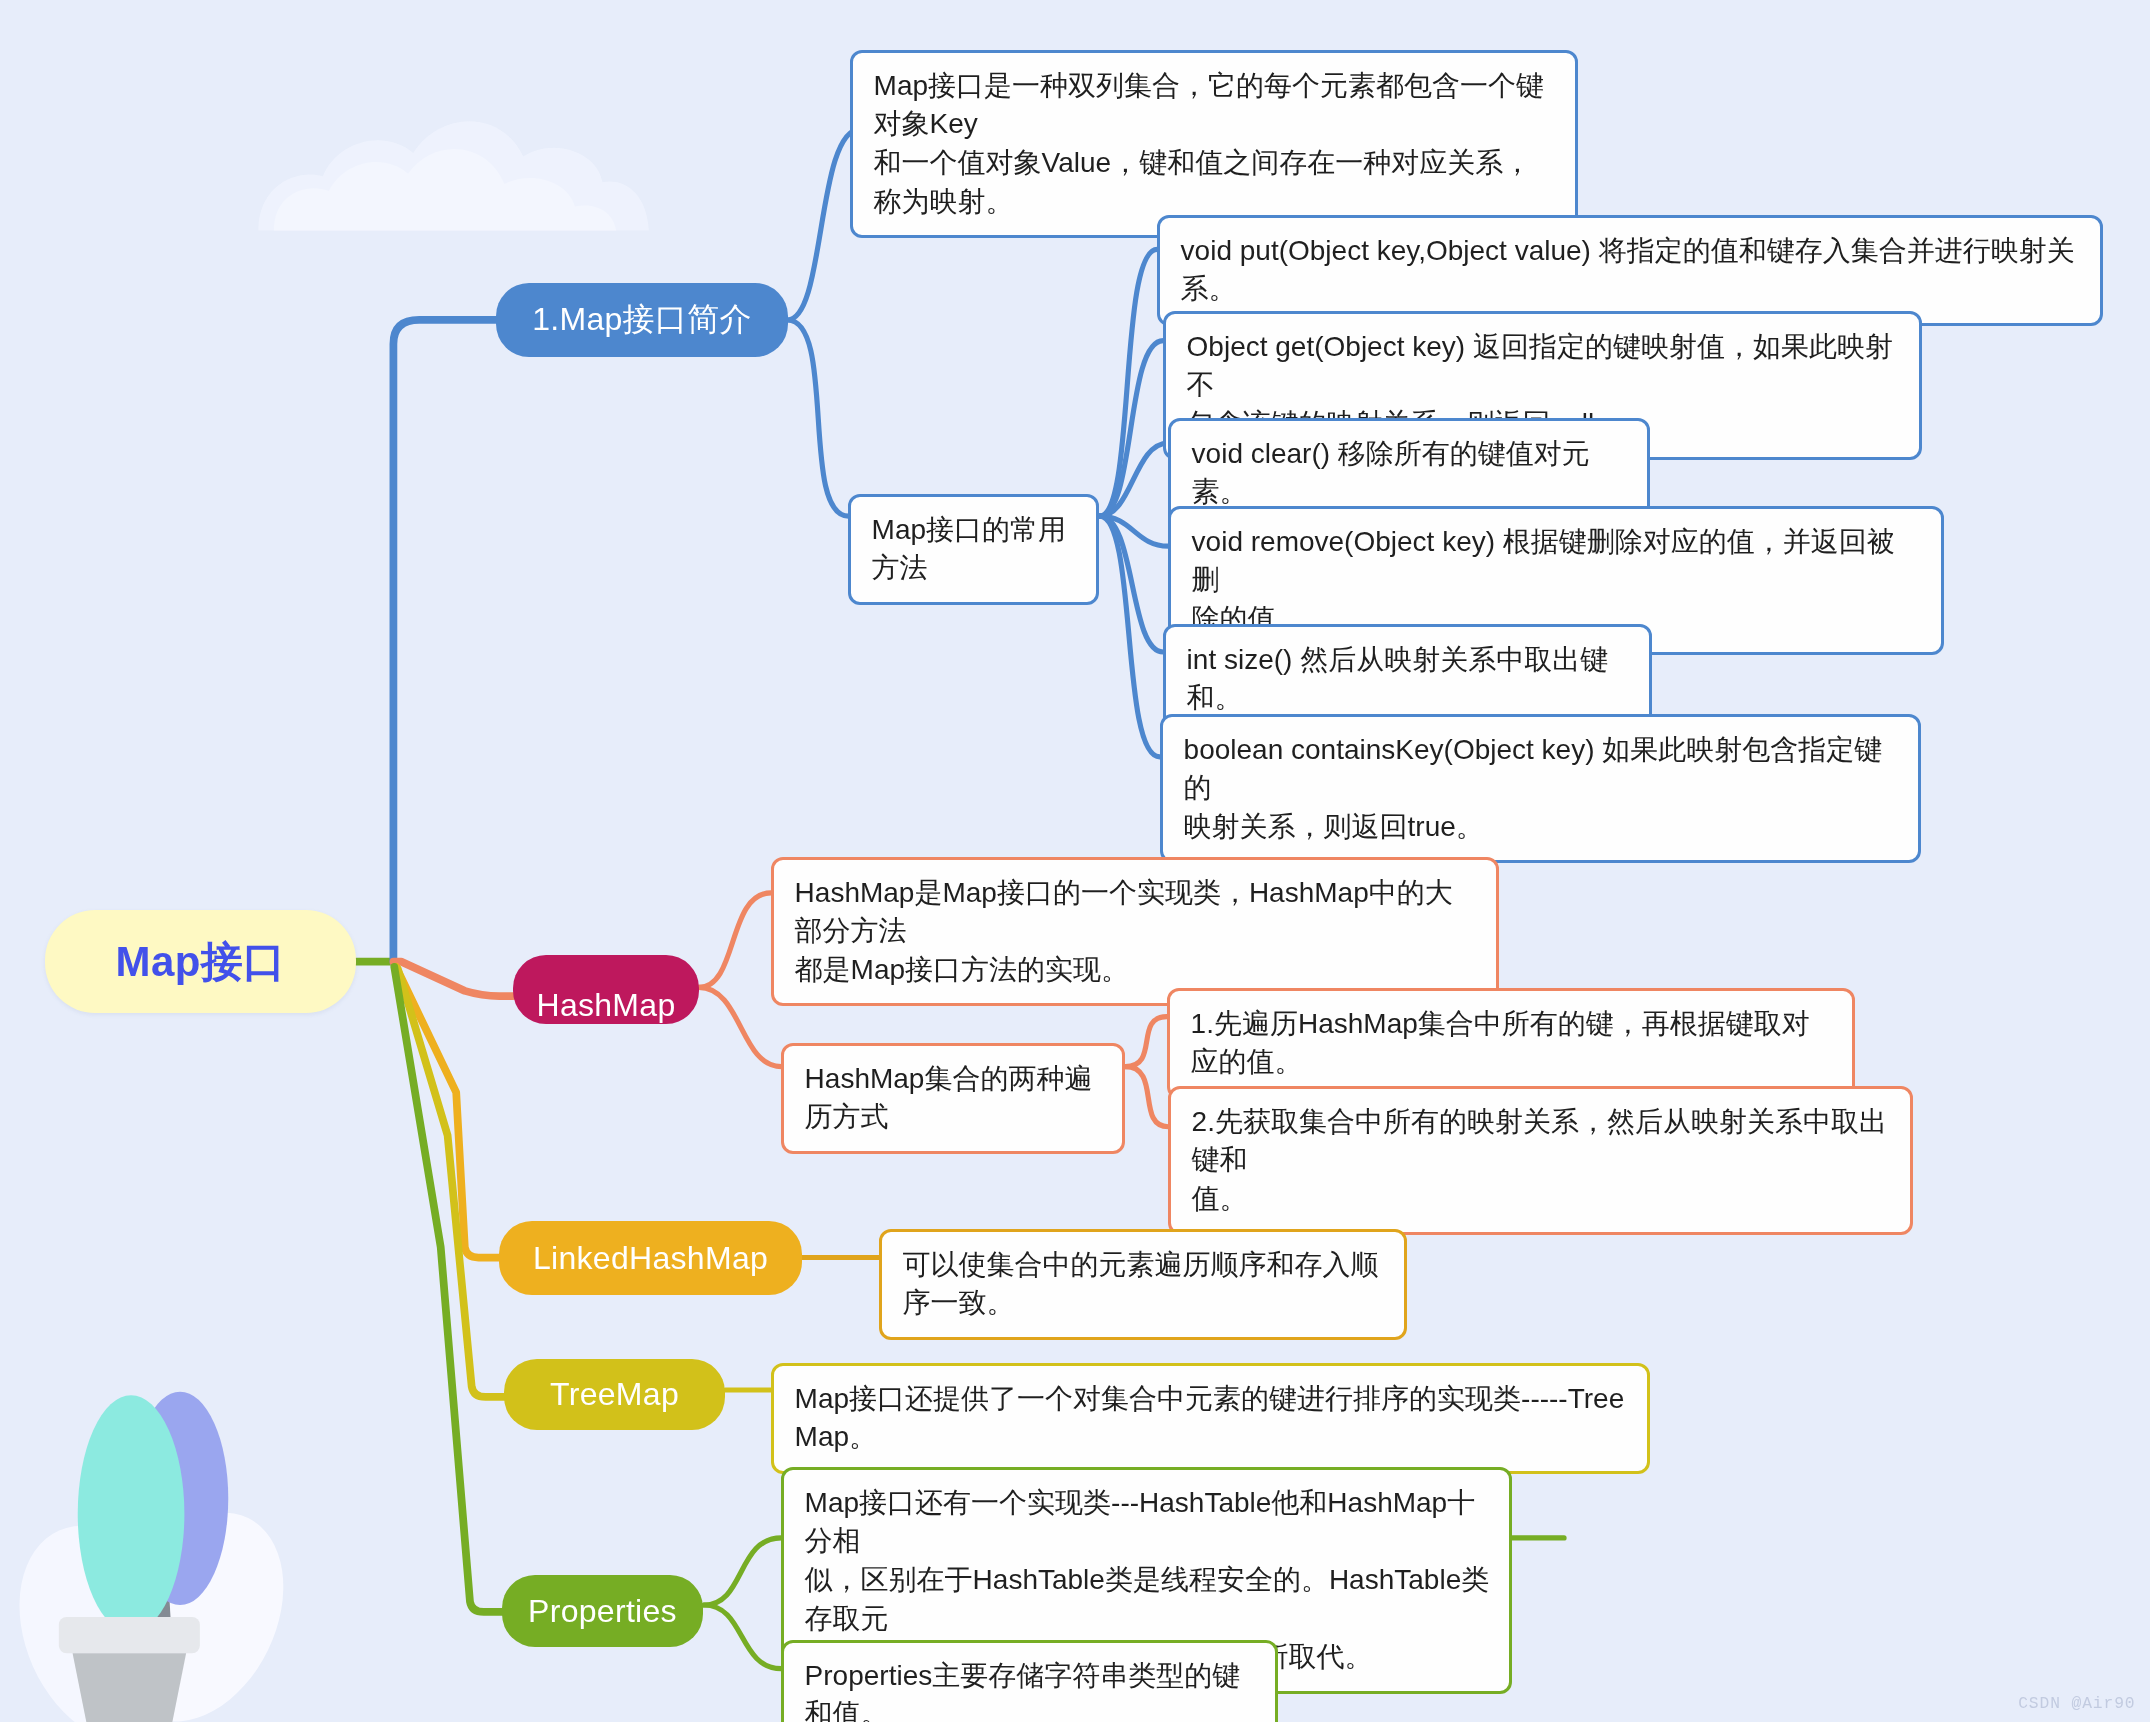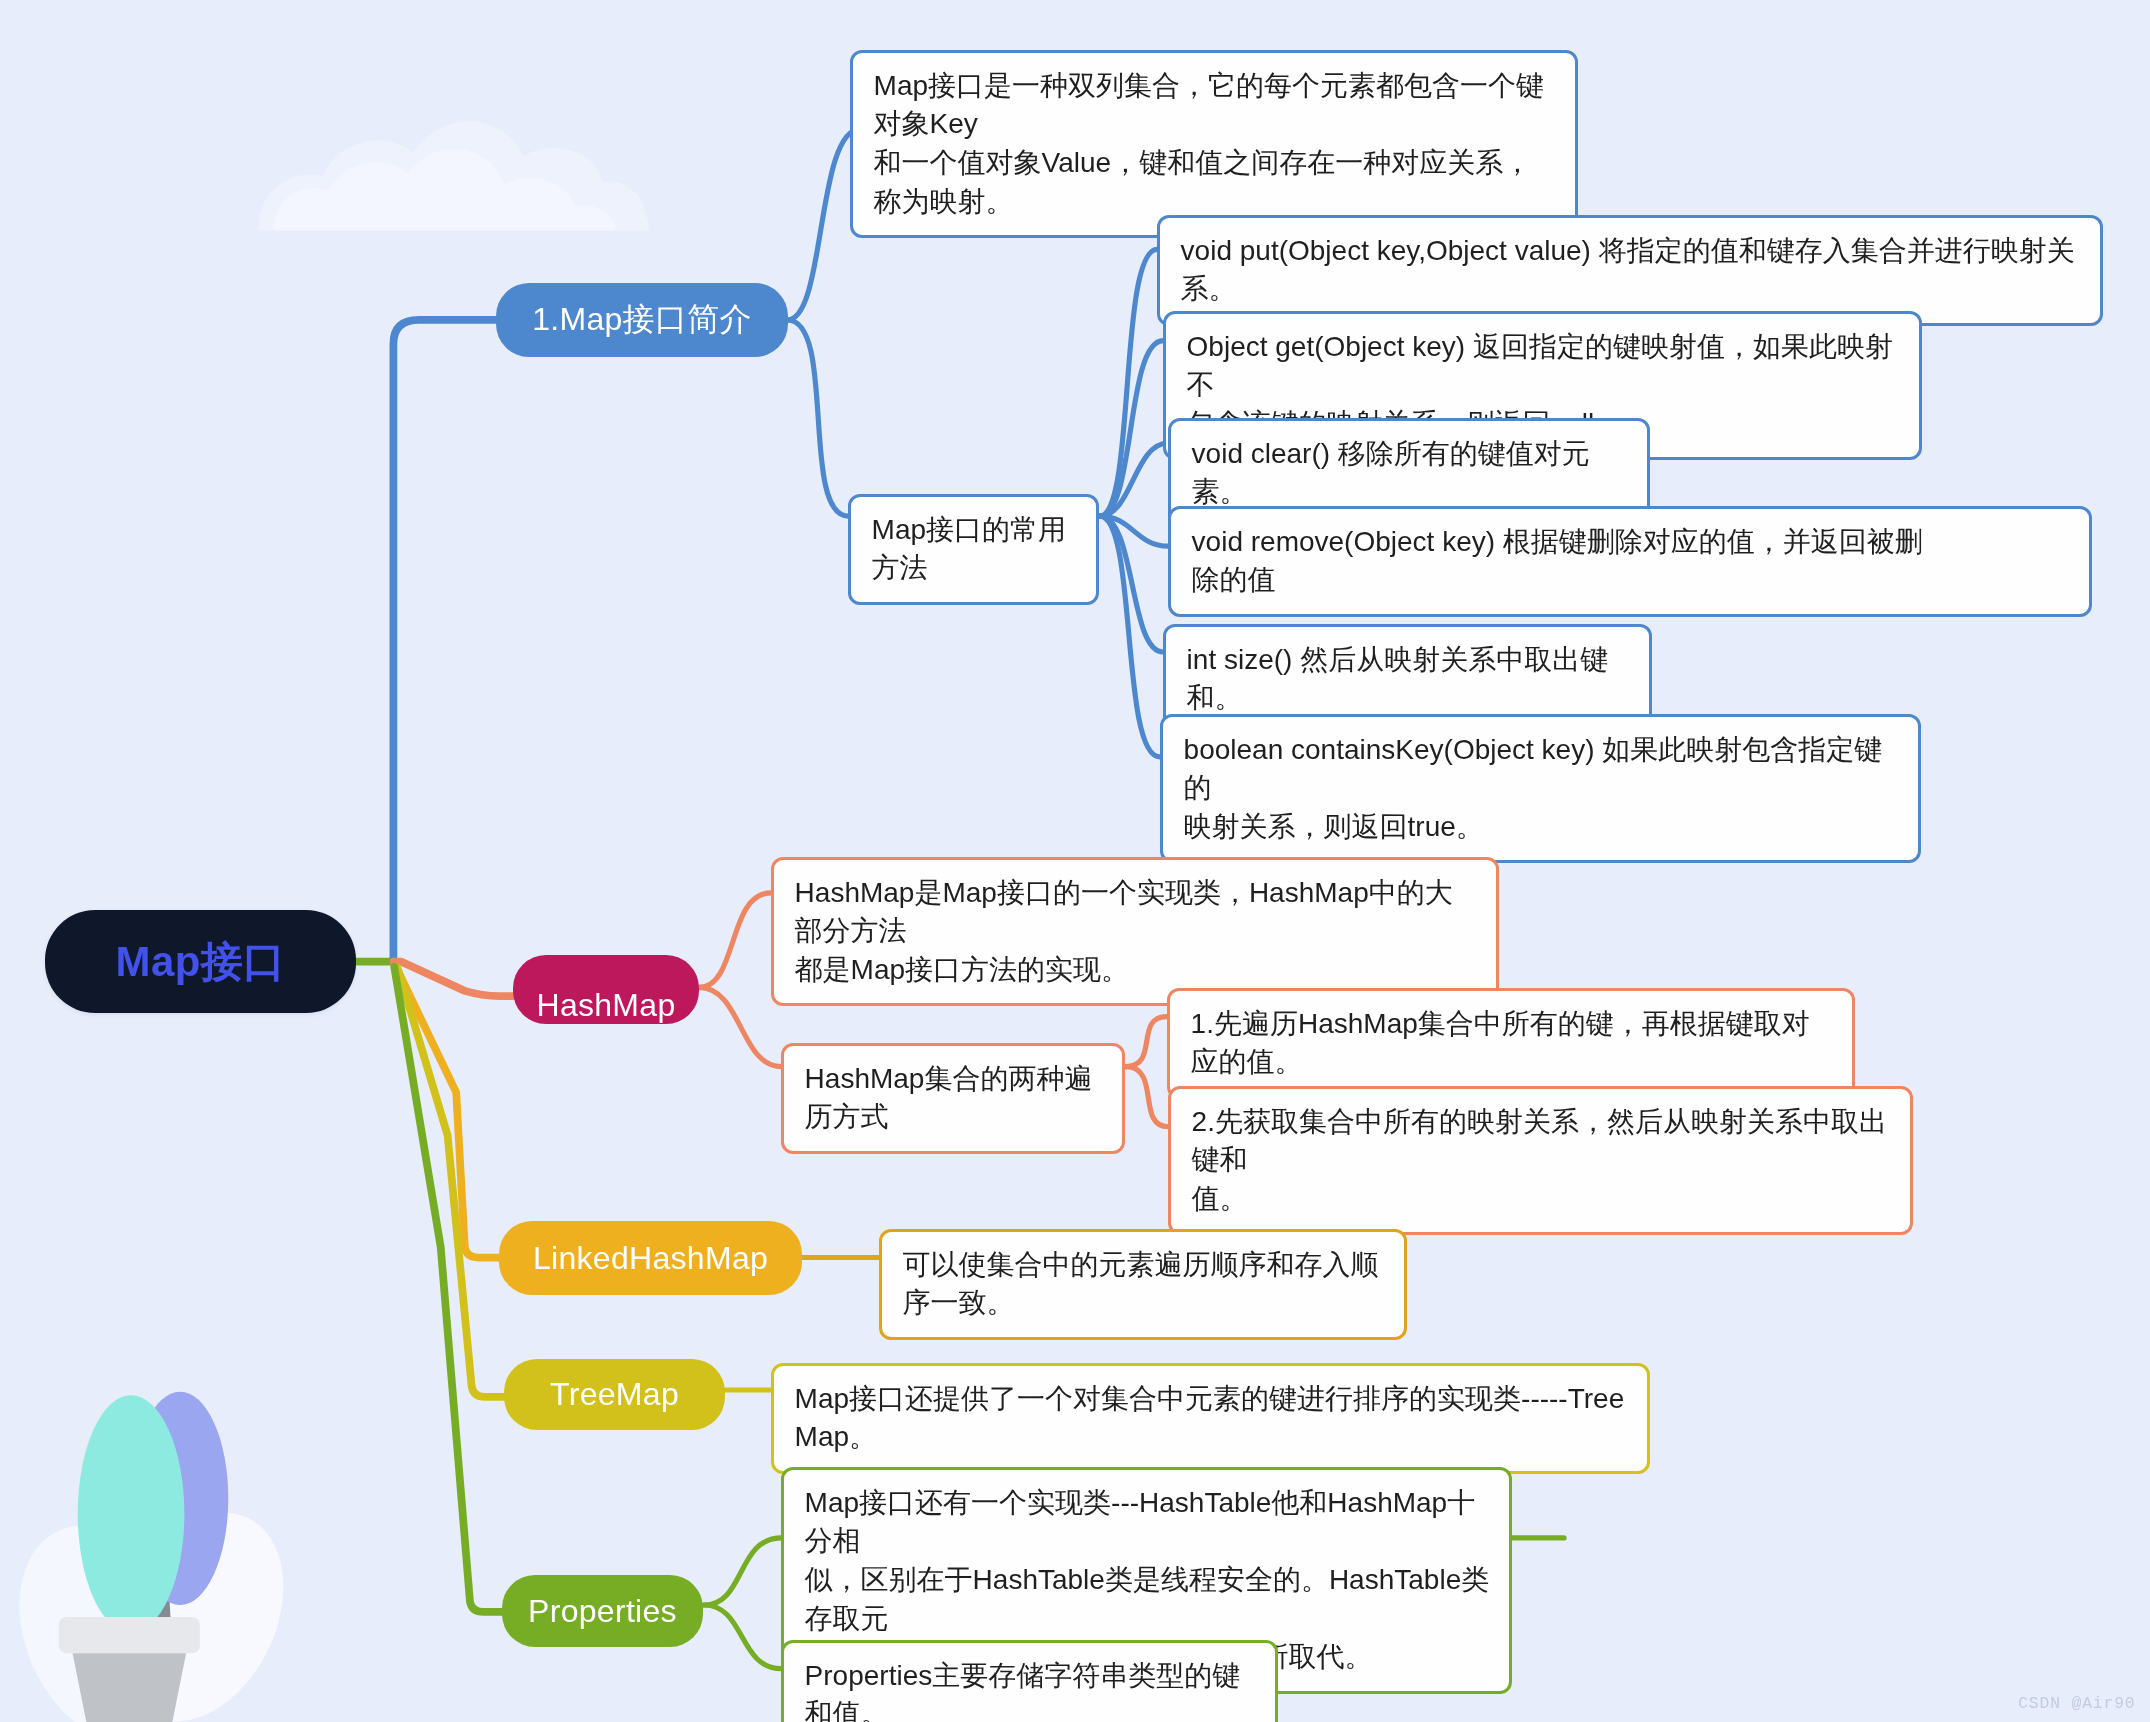--- a/index.html
+++ b/index.html
@@ -12,21 +12,21 @@
   }
   #canvas{position:absolute;left:0;top:0;width:2151px;height:1722px;}
   #wires{position:absolute;left:0;top:0;width:2151px;height:1722px;pointer-events:none;}
   #deco{position:absolute;left:0;top:0;width:2151px;height:1722px;pointer-events:none;}
 
   .node{position:absolute;box-sizing:border-box;display:flex;align-items:center;}
   .node .txt{display:block;width:100%;}
 
   
   .root{
-    background:#0f172a;border-radius:50px;
+    background:#fef9c3;border-radius:50px;
     justify-content:flex-end;
     box-shadow:0 1.7px 4.3px rgba(90,110,160,.10);
   }
   .root .txt{
     color:#4251ea;font-size:42px;font-weight:700;text-align:center;
     letter-spacing:0.4px;
   }
 
   
   .pill{border-radius:33px;justify-content:center;}
@@ -155,21 +155,21 @@
 
   <div class="node box b-blue" style="left:1163px;top:311px;width:759px;">
     <span class="txt">Object get(Object key)  返回指定的键映射值，如果此映射不
 包含该键的映射关系，则返回null。</span>
   </div>
 
   <div class="node box b-blue" style="left:1168px;top:418px;width:482px;">
     <span class="txt">void clear()  移除所有的键值对元素。</span>
   </div>
 
-  <div class="node box b-blue" style="left:1168px;top:506px;width:924px;">
+  <div class="node box b-blue" style="left:1168px;top:506px;width:776px;">
     <span class="txt">void  remove(Object key)  根据键删除对应的值，并返回被删
 除的值</span>
   </div>
 
   <div class="node box b-blue" style="left:1163px;top:624px;width:489px;">
     <span class="txt">int size()  然后从映射关系中取出键和。</span>
   </div>
 
   <div class="node box b-blue" style="left:1160px;top:714px;width:761px;">
     <span class="txt">boolean containsKey(Object key)  如果此映射包含指定键的

